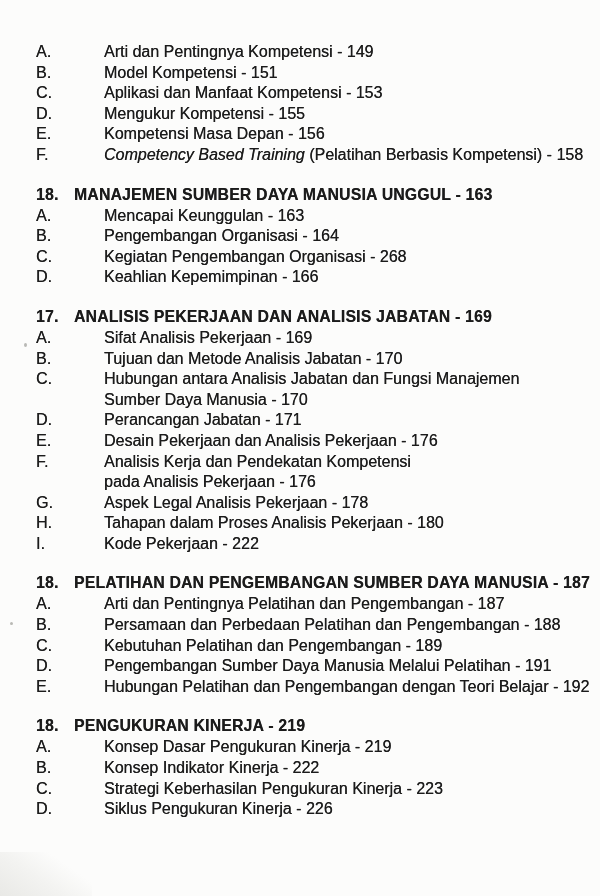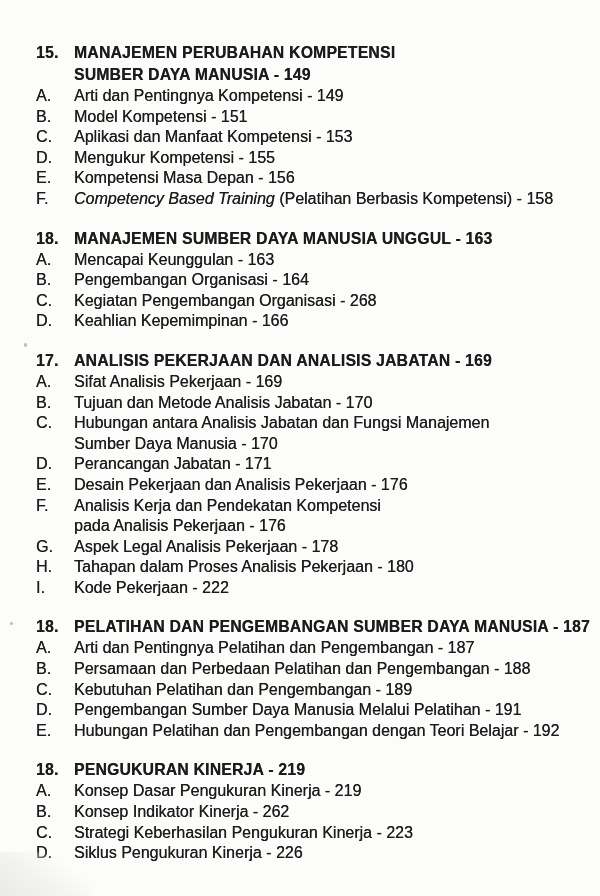--- a/index.html
+++ b/index.html
@@ -26,46 +26,39 @@
   .num{flex:0 0 38px;font-size:16px;line-height:20.6px;}
   .txt{flex:1;min-width:0;font-size:16px;line-height:20.6px;}
   .txt .tline{white-space:nowrap;}
   .heading-row .num,
   .heading-row .txt{
     font-weight:700;
     font-size:15.7px;
     line-height:22px;
     letter-spacing:0.25px;
   }
-  .item .txt{white-space:nowrap;}
+  .item .txt{white-space:nowrap;margin-left:30px;}
   .italic{font-style:italic;}
   .corner-shadow{
     position:absolute;left:0;bottom:0;
     width:92px;height:44px;
     background:linear-gradient(35deg,#e9e9e6 0%,#f3f3f1 42%,rgba(255,255,255,0) 72%);
     pointer-events:none;
   }
   .speck{position:absolute;background:#b9b9b5;border-radius:50%;}
   .speck-a{left:24px;top:343px;width:3px;height:4px;}
   .speck-b{left:10px;top:622px;width:3px;height:3px;}
 </style>
 </head>
 <body>
 
 <div class="page">
   <div class="toc">
 
     <div class="toc-section">
-      <div class="row heading-row">
-        <div class="num">15.</div>
-        <div class="txt">
-          <div class="tline">MANAJEMEN PERUBAHAN KOMPETENSI</div>
-          <div class="tline">SUMBER DAYA MANUSIA  - 149</div>
-        </div>
-      </div>
       <div class="row item">
         <div class="num">A.</div>
         <div class="txt">Arti dan Pentingnya Kompetensi - 149</div>
       </div>
       <div class="row item">
         <div class="num">B.</div>
         <div class="txt">Model Kompetensi - 151</div>
       </div>
       <div class="row item">
         <div class="num">C.</div>
@@ -196,21 +189,21 @@
         <div class="txt">
           <div class="tline">PENGUKURAN KINERJA - 219</div>
         </div>
       </div>
       <div class="row item">
         <div class="num">A.</div>
         <div class="txt">Konsep Dasar Pengukuran Kinerja - 219</div>
       </div>
       <div class="row item">
         <div class="num">B.</div>
-        <div class="txt">Konsep Indikator Kinerja - 262</div>
+        <div class="txt">Konsep Indikator Kinerja - 222</div>
       </div>
       <div class="row item">
         <div class="num">C.</div>
         <div class="txt">Strategi Keberhasilan Pengukuran Kinerja - 223</div>
       </div>
       <div class="row item">
         <div class="num">D.</div>
         <div class="txt">Siklus Pengukuran Kinerja - 226</div>
       </div>
     </div>

